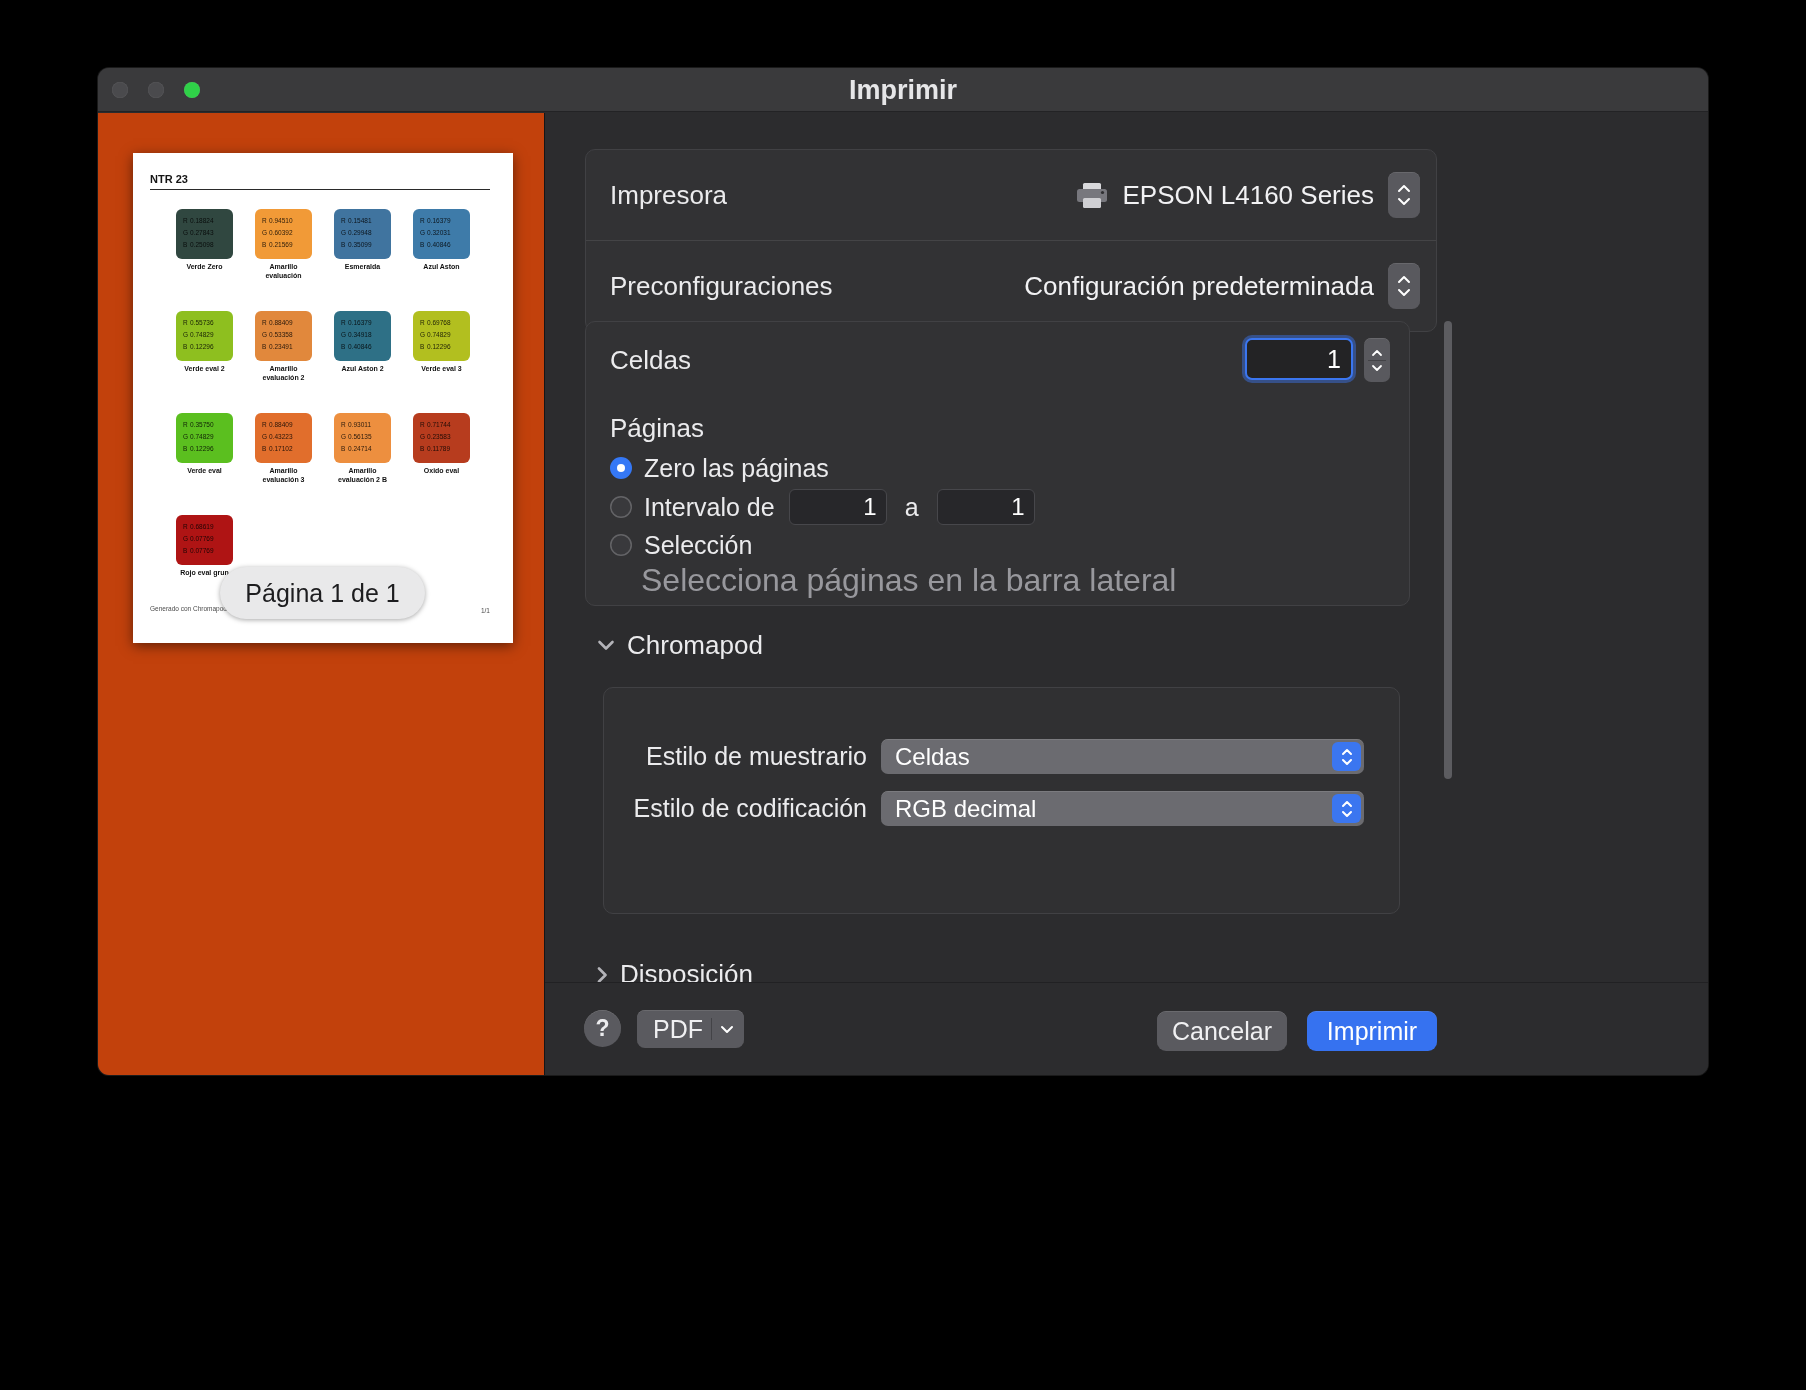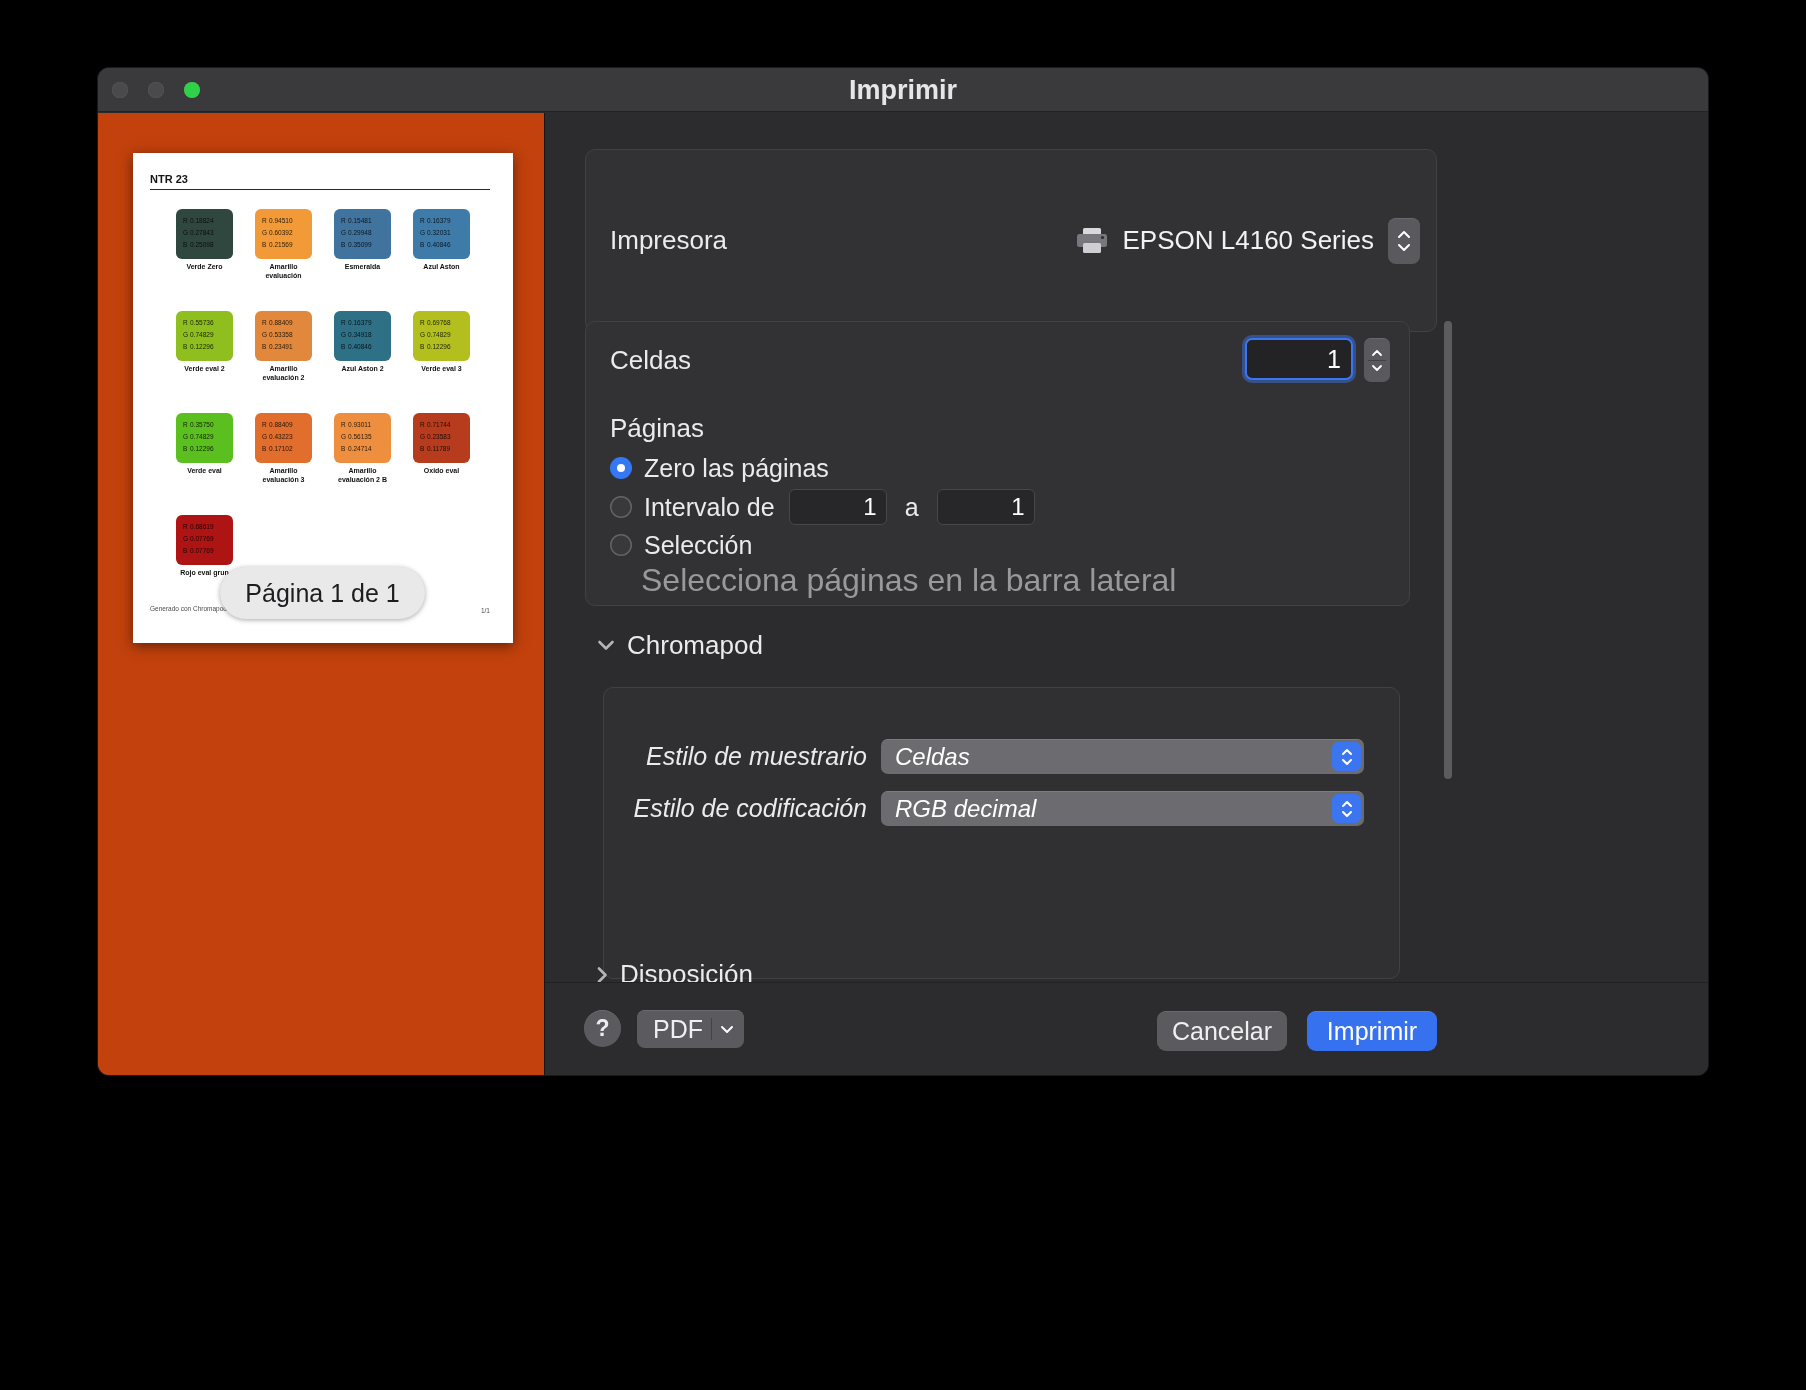--- a/index.html
+++ b/index.html
@@ -60,21 +60,21 @@
     box-shadow:0 1px 5px rgba(0,0,0,0.35);
   }
 
   
   .settings-panel { flex:1; position:relative; background:#2c2c2e; }
   .scroll-area { position:absolute; left:0; right:0; top:0; height:870px; overflow:hidden; }
 
   .group {
     position:absolute; background:#323234; border:1px solid #414144; border-radius:10px;
   }
-  .group1 { left:40px; top:36px; width:852px; height:183px; display:flex; flex-direction:row; }
+  .group1 { left:40px; top:36px; width:852px; height:183px; display:flex; flex-direction:column; }
   .g1-row { flex:1; display:flex; align-items:center; padding:0 16px 0 24px; }
   .g1-divider { height:1px; background:rgba(255,255,255,0.09); }
   .row-label { font-size:26px; color:#ebebed; }
   .row-right { margin-left:auto; display:flex; align-items:center; gap:14px; }
   .row-value-text { font-size:26px; color:#f2f2f4; }
   .stepper-cap {
     width:32px; height:46px; border-radius:8px; background:#59595e;
     display:flex; flex-direction:column; align-items:center; justify-content:center; gap:4px;
     box-shadow:inset 0 0.5px 0 rgba(255,255,255,0.18);
   }
@@ -110,21 +110,21 @@
   .range-sep { margin:0 18px; font-size:25px; color:#ebebed; }
   .radio-hint { position:absolute; left:55px; top:240px; font-size:32px; color:#98989d; }
 
   .disclosure {
     position:absolute; display:flex; align-items:center; gap:12px;
     font-size:26px; color:#ebebed; cursor:default;
   }
   .chromapod-header  { left:52px; top:517px; }
   .disposicion-header{ left:52px; top:846px; }
 
-  .chromapod-box { left:58px; top:574px; width:797px; height:292px; background:#303032;font-style:italic; }
+  .chromapod-box { left:58px; top:574px; width:797px; height:227px; background:#303032; }
   .cp-row { position:absolute; left:0; right:0; display:flex; align-items:center; }
   .cp-row-1 { top:51px; }
   .cp-row-2 { top:103px; }
   .cp-label { width:263px; text-align:right; font-size:25px; color:#ebebed; flex:none; }
   .popup {
     margin-left:14px; width:483px; height:35px; background:#6b6b70; border-radius:7px;
     display:flex; align-items:center; padding:0 3px 0 14px;
     color:#ffffff; font-size:24px;
     box-shadow:inset 0 0.5px 0 rgba(255,255,255,0.22);
   }
@@ -434,20 +434,34 @@
                 <svg width="14" height="9" viewBox="0 0 14 9">
                     <path d="M2 7 L7 2 L12 7" stroke="#fff" stroke-width="2" fill="none" stroke-linecap="round" stroke-linejoin="round"></path>
                   </svg>
                 <svg width="14" height="9" viewBox="0 0 14 9">
                     <path d="M2 2 L7 7 L12 2" stroke="#fff" stroke-width="2" fill="none" stroke-linecap="round" stroke-linejoin="round"></path>
                   </svg>
               </span>
             </div>
           </div>
           <div class="g1-divider"></div>
+          <div class="g1-row">
+            <span class="row-label">Preconfiguraciones</span>
+            <div class="row-right">
+              <span class="row-value-text">Configuración predeterminada</span>
+              <span class="stepper-cap">
+                <svg width="14" height="9" viewBox="0 0 14 9">
+                    <path d="M2 7 L7 2 L12 7" stroke="#fff" stroke-width="2" fill="none" stroke-linecap="round" stroke-linejoin="round"></path>
+                  </svg>
+                <svg width="14" height="9" viewBox="0 0 14 9">
+                    <path d="M2 2 L7 7 L12 2" stroke="#fff" stroke-width="2" fill="none" stroke-linecap="round" stroke-linejoin="round"></path>
+                  </svg>
+              </span>
+            </div>
+          </div>
         </div>
 
         <div class="group group2">
           <span class="copias-label">Celdas</span>
           <input class="copies-input" value="1" style="">
           <span class="copies-stepper">
             <svg width="12" height="8" viewBox="0 0 12 8">
                 <path d="M2 6 L6 2 L10 6" stroke="#fff" stroke-width="1.8" fill="none" stroke-linecap="round" stroke-linejoin="round"></path>
               </svg>
             <span class="mid"></span>

